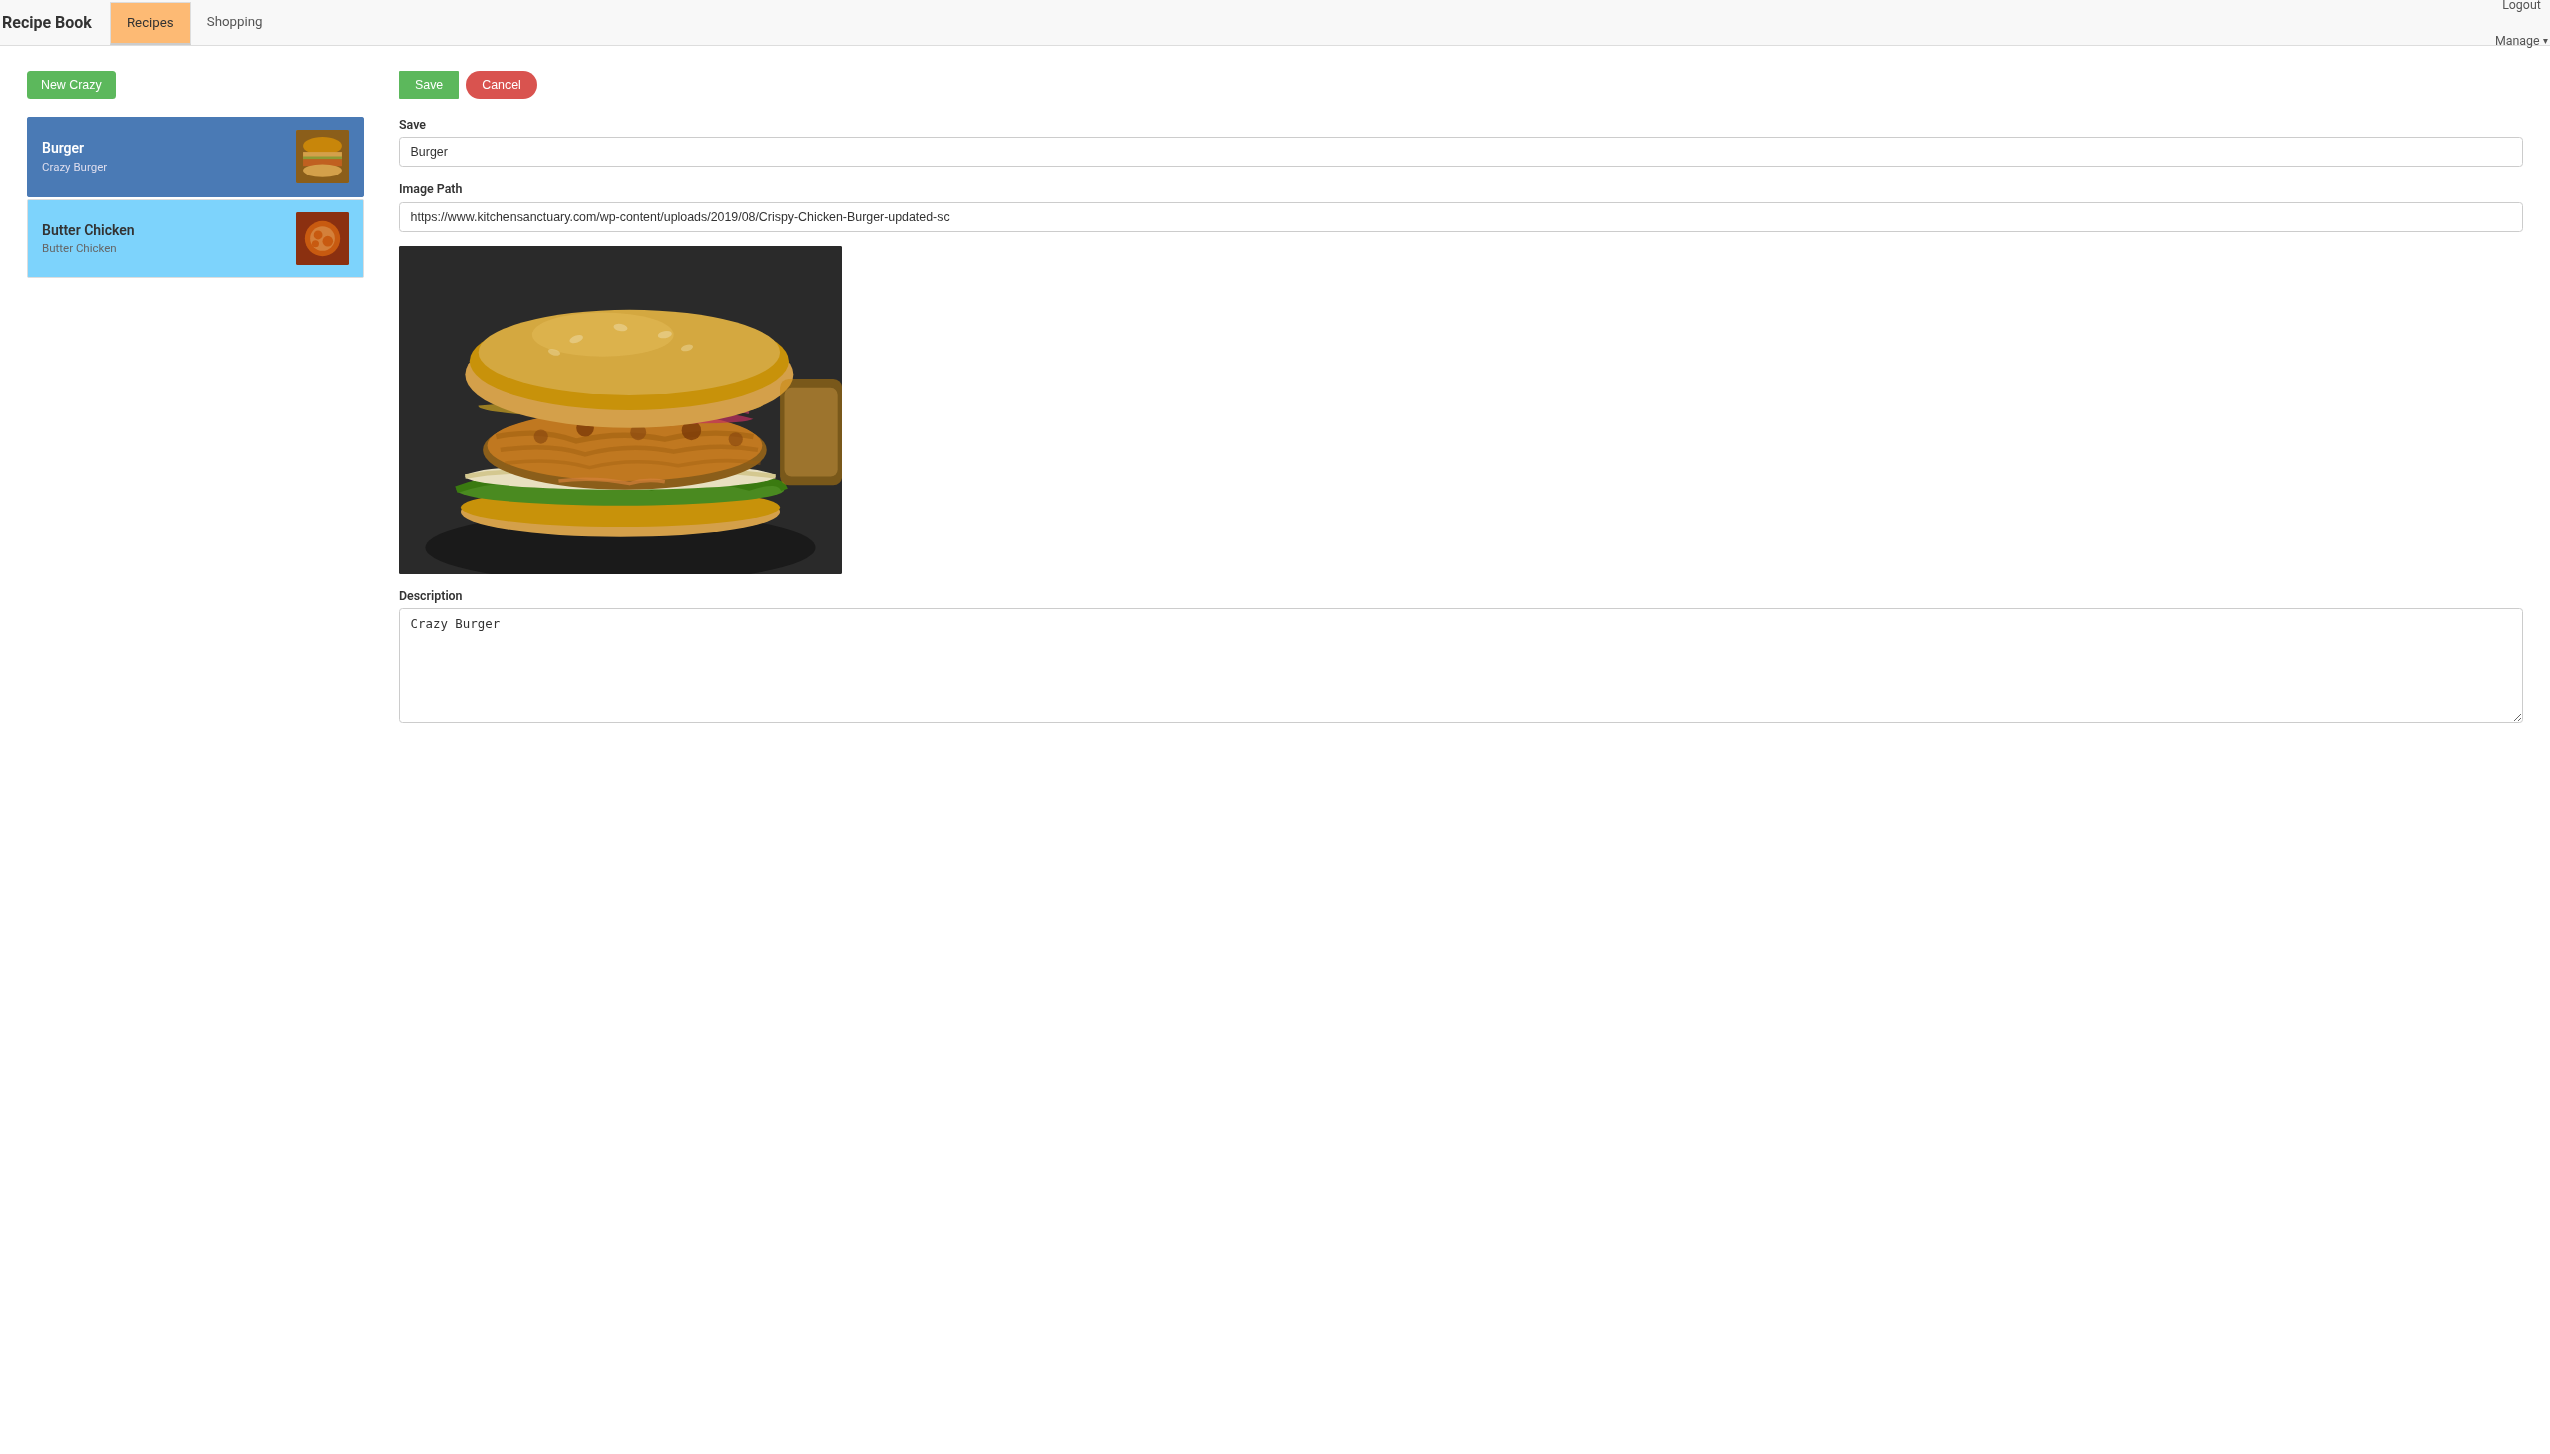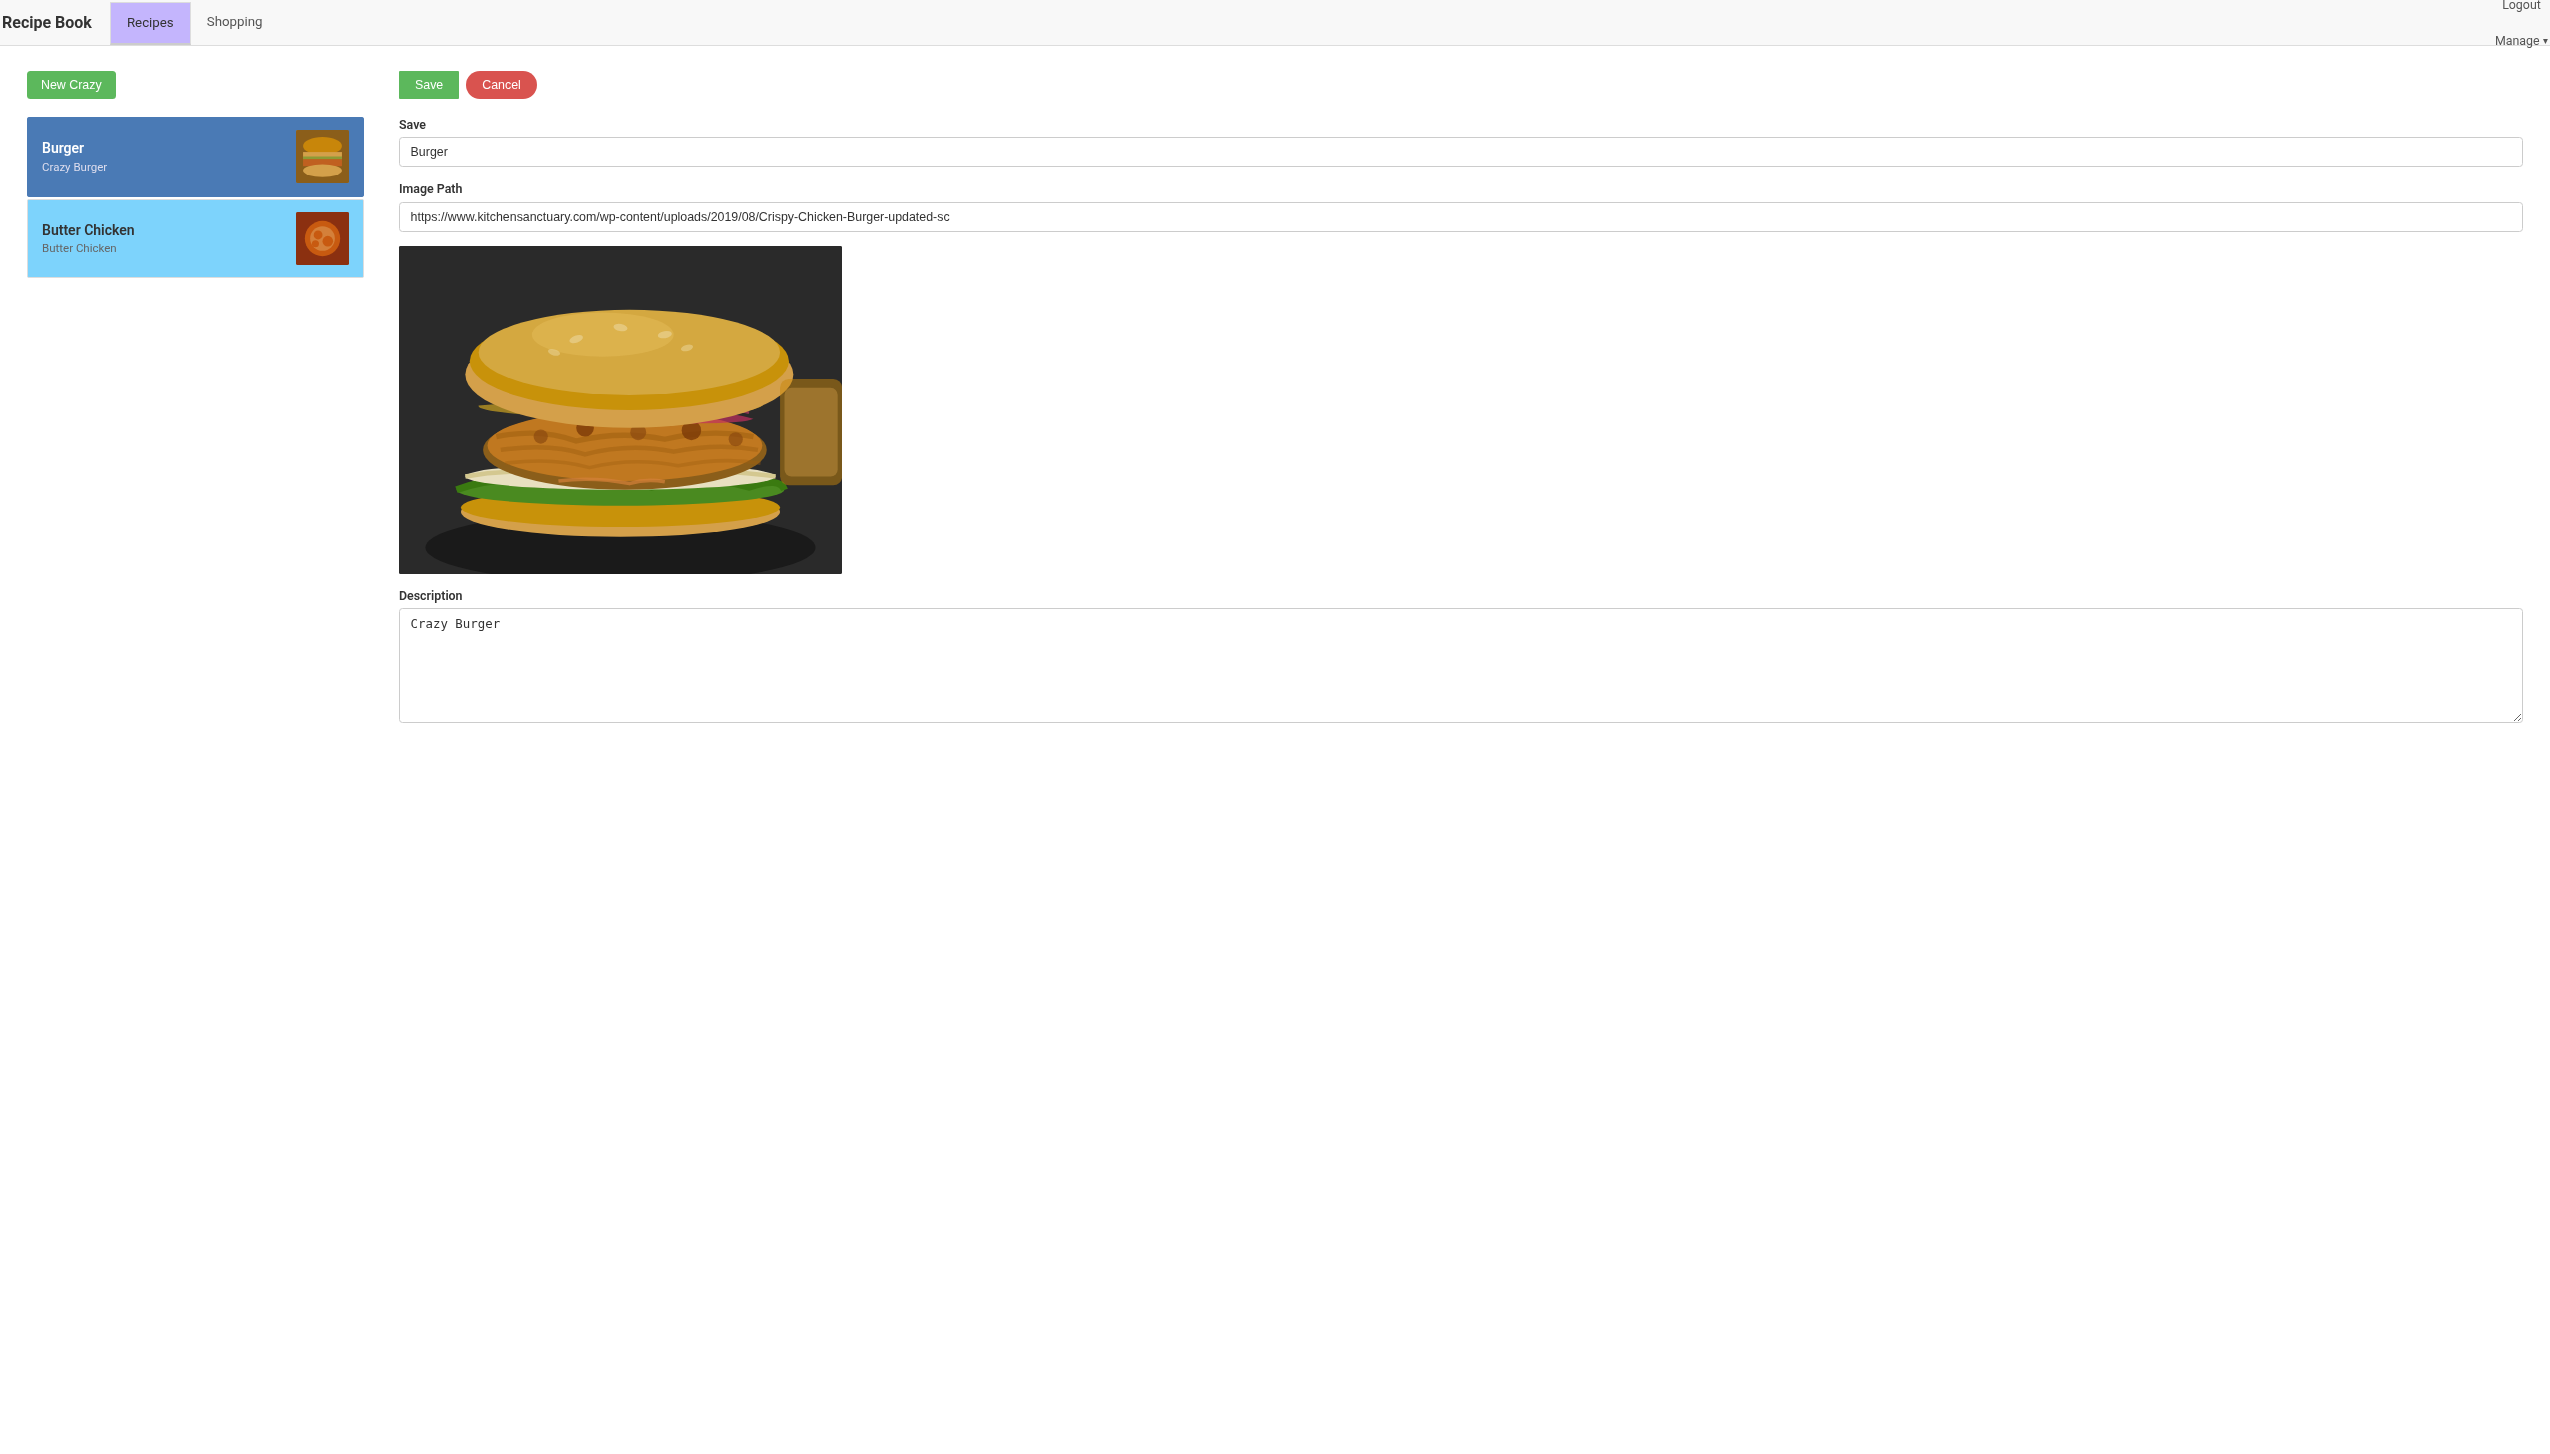--- a/index.html
+++ b/index.html
@@ -28,21 +28,21 @@
     .nav-tab {
       display: flex;
       align-items: center;
       padding: 0 16px;
       cursor: pointer;
       border-bottom: 2.7px solid transparent;
       color: #555;
       font-size: 13.3px;
     }
     .nav-tab.active {
-      background: #c4b5fd;
+      background: #fdba74;
       border-bottom: 2.7px solid #ccc;
       border-left: 0.9px solid #ddd;
       border-right: 0.9px solid #ddd;
       border-top: 0.9px solid #ddd;
       margin-top: 1.8px;
       color: #333;
     }
     .navbar-right {
       margin-left: auto;
       display: flex;

